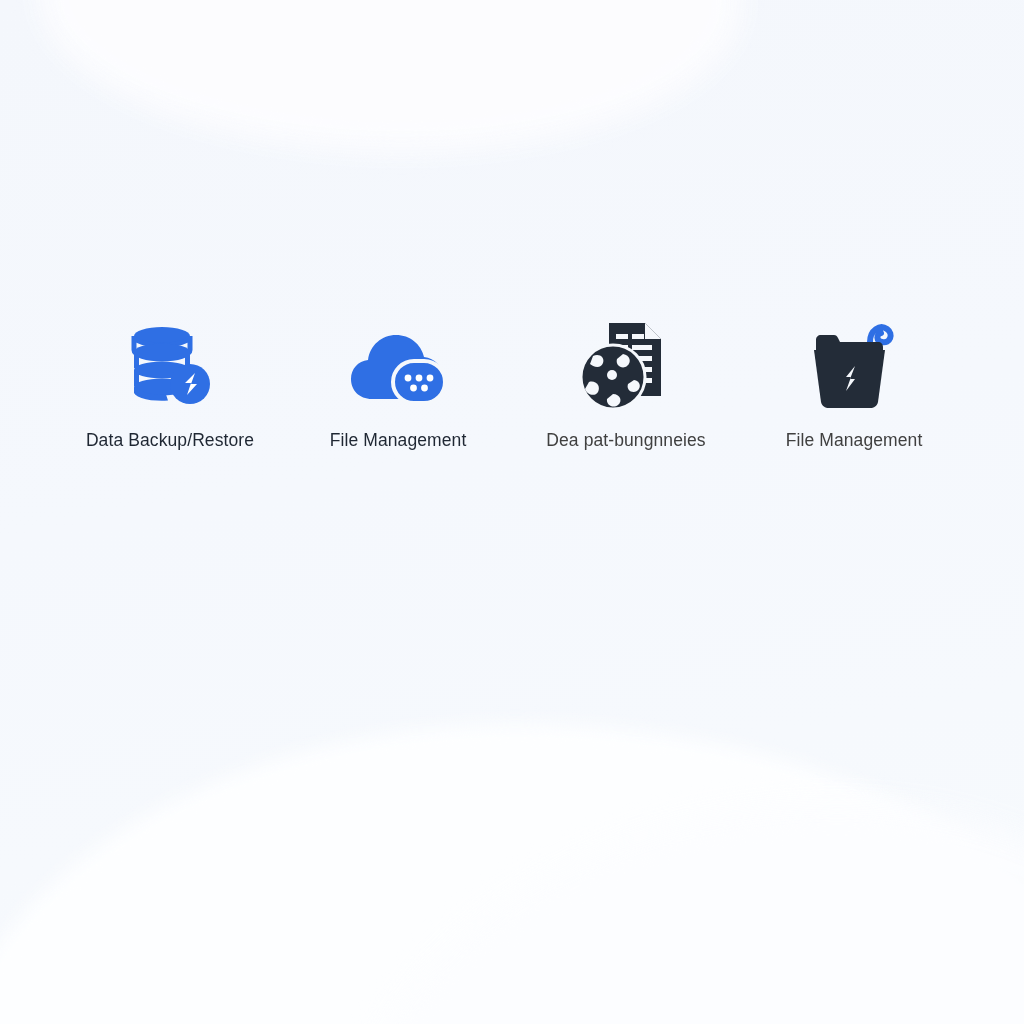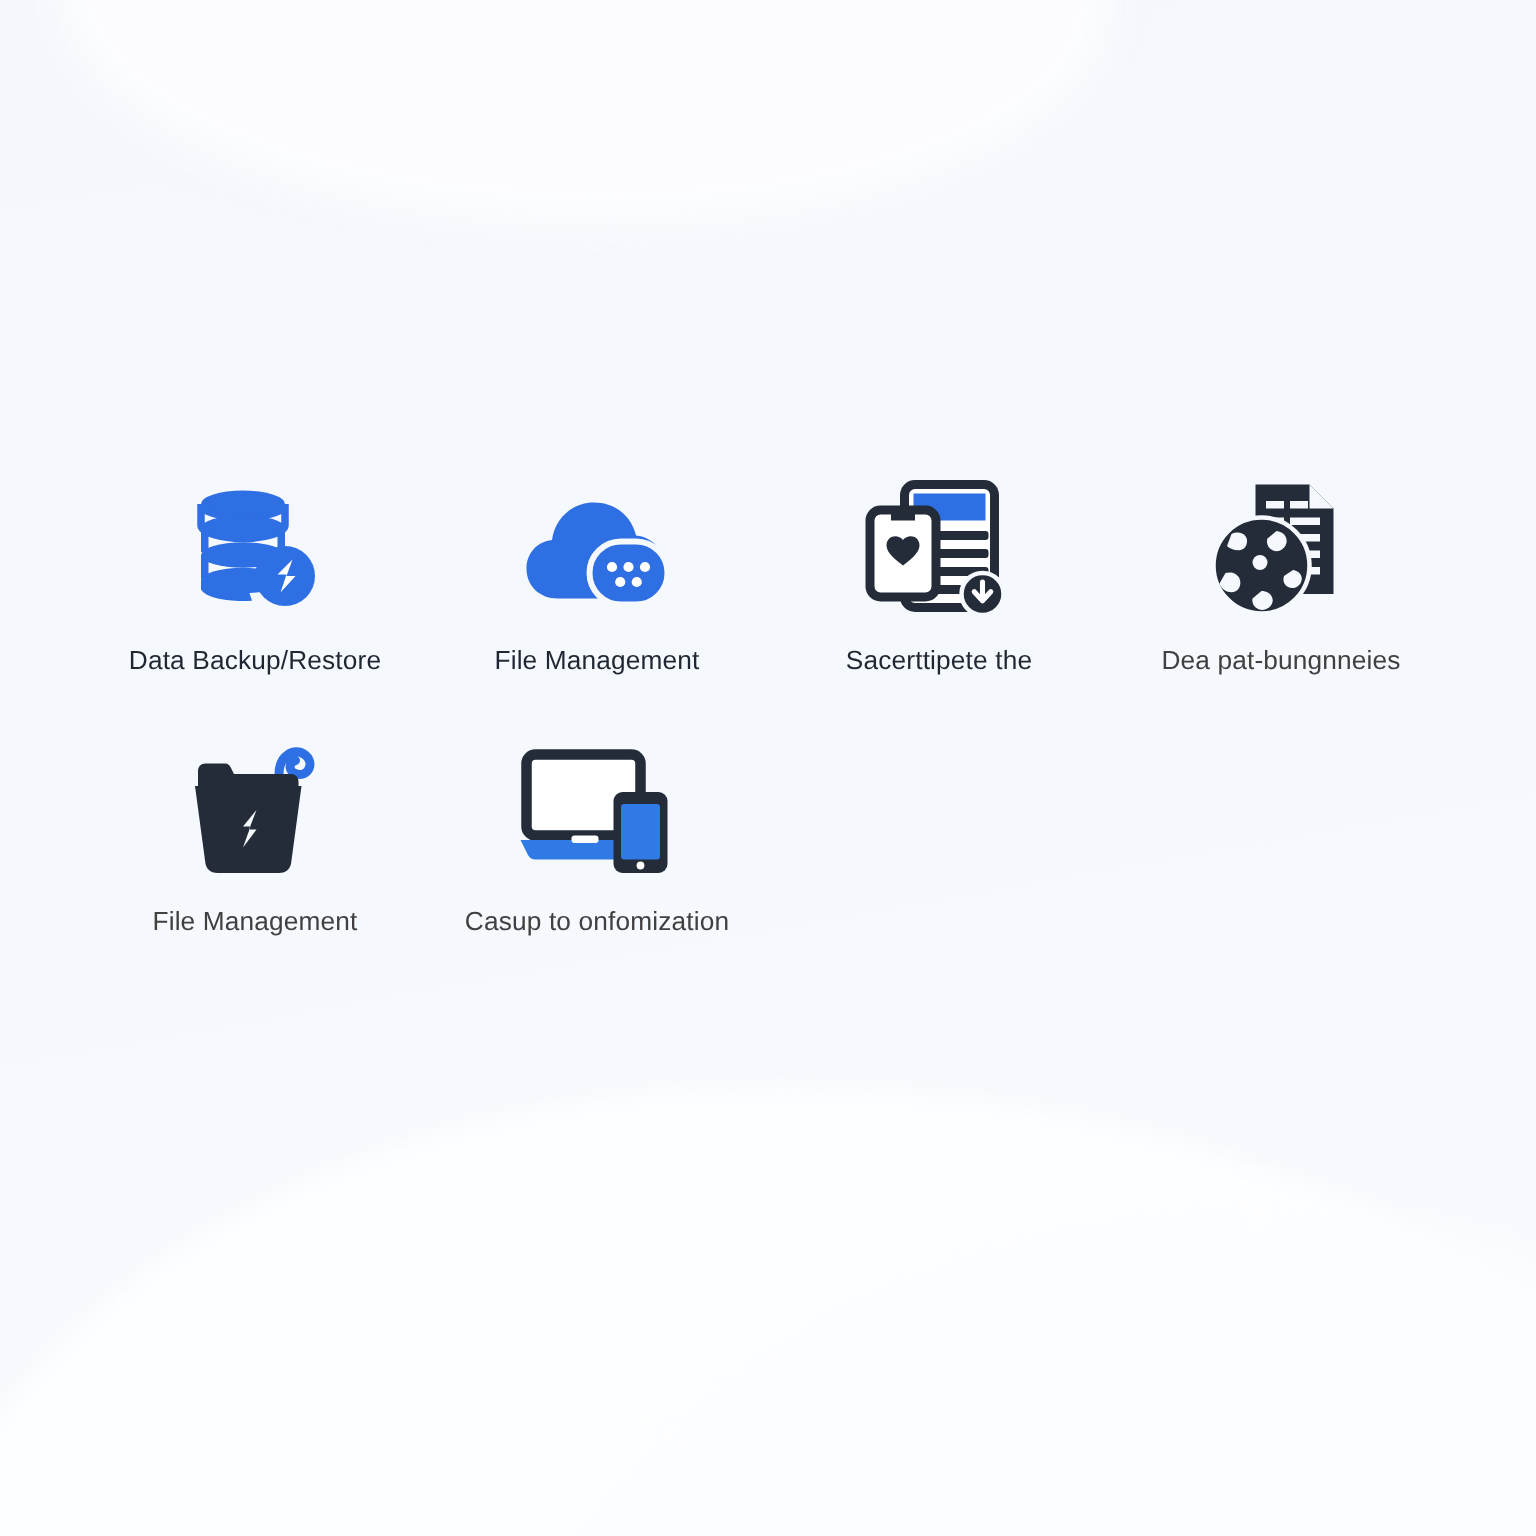--- a/index.html
+++ b/index.html
@@ -130,43 +130,20 @@
           <circle cx="69" cy="55" r="3.4"></circle>
           <circle cx="80" cy="55" r="3.4"></circle>
           <circle cx="63.5" cy="65" r="3.4"></circle>
           <circle cx="74.5" cy="65" r="3.4"></circle>
         </g>
       </svg>
     </div>
     <div class="cell-label">File Management</div>
   </div>
 
-  <div class="cell row1">
-    <div class="glyph">
-      <svg width="98" height="92" viewBox="0 0 98 92">
-
-        <rect x="26" y="3" width="60" height="82" rx="7" fill="#ffffff" stroke="#232c38" stroke-width="6"></rect>
-        <path d="M32 9 h48 v18 h-48 z" fill="#2f6fe4"></path>
-        <g fill="#232c38">
-          <rect x="44" y="34" width="38" height="6" rx="2"></rect>
-          <rect x="44" y="46" width="38" height="6" rx="2"></rect>
-          <rect x="44" y="58" width="38" height="6" rx="2"></rect>
-          <rect x="44" y="70" width="26" height="6" rx="2"></rect>
-        </g>
-
-        <rect x="3" y="20" width="44" height="58" rx="7" fill="#ffffff" stroke="#232c38" stroke-width="6"></rect>
-        <path d="M17 20 h16 v7 h-16 z" fill="#232c38"></path>
-        <path d="M25 40 c-3.5 -4.5 -11 -2.8 -11 3.6 c0 5.6 7.6 10.4 11 13.4 c3.4 -3 11 -7.8 11 -13.4 c0 -6.4 -7.5 -8.1 -11 -3.6 z" fill="#232c38"></path>
-
-        <circle cx="78" cy="76" r="14" fill="#232c38" stroke="#f5f8fc" stroke-width="3"></circle>
-        <path d="M78 68 v10 M72.5 74.5 L78 80.5 L83.5 74.5" stroke="#ffffff" stroke-width="3.4" fill="none" stroke-linecap="round" stroke-linejoin="round"></path>
-      </svg>
-    </div>
-    <div class="cell-label">Sacerttipete the</div>
-  </div>
 
 
   <div class="cell row2">
     <div class="glyph">
       <svg width="94" height="92" viewBox="0 0 94 92">
 
         <path d="M30 3 H66 L82 19 V76 H30 Z" fill="#232c38"></path>
         <path d="M66 3 L82 19 H66 Z" fill="#f5f8fc"></path>
         <g fill="#f5f8fc">
           <rect x="37" y="14" width="12" height="5"></rect>
@@ -198,27 +175,14 @@
         <path d="M62 22 C62 10 72 4 79 9 C86 14 82 24 74 22 C68 21 68 14 73 13" fill="none" stroke="#2f6fe4" stroke-width="6" stroke-linecap="round"></path>
         <path d="M8 20 C8 17 10 15 13 15 H26 C28 15 29 16 30 18 L32 22 H70 C73 22 75 24 75 27 L75 32 H8 Z" fill="#232c38"></path>
         <path d="M6 30 H77 L70 82 C69 86 66 88 62 88 H21 C17 88 14 86 13 82 Z" fill="#232c38"></path>
         <path d="M47 46 l-9 11 h5 l-5 14 9 -12 h-5 z" fill="#f5f8fc"></path>
       </svg>
     </div>
     <div class="cell-label">File Management</div>
   </div>
 
 
-  <div class="cell row2">
-    <div class="glyph">
-      <svg width="104" height="84" viewBox="0 0 104 84">
-        <rect x="5" y="5" width="76" height="54" rx="6" fill="#ffffff" stroke="#232c38" stroke-width="7"></rect>
-        <path d="M1 62 H86 L80 72 C79 74 77 75 75 75 H11 C9 75 7 74 6 72 Z" fill="#2f7ae5"></path>
-        <rect x="35" y="59" width="18" height="5" rx="2" fill="#ffffff"></rect>
-        <rect x="63" y="30" width="36" height="54" rx="6" fill="#232c38"></rect>
-        <rect x="68" y="38" width="26" height="37" rx="2" fill="#2f7ae5"></rect>
-        <circle cx="81" cy="79" r="2.6" fill="#ffffff"></circle>
-      </svg>
-    </div>
-    <div class="cell-label">Casup to onfomization</div>
-  </div>
 
 </div>
 
 </body></html>

